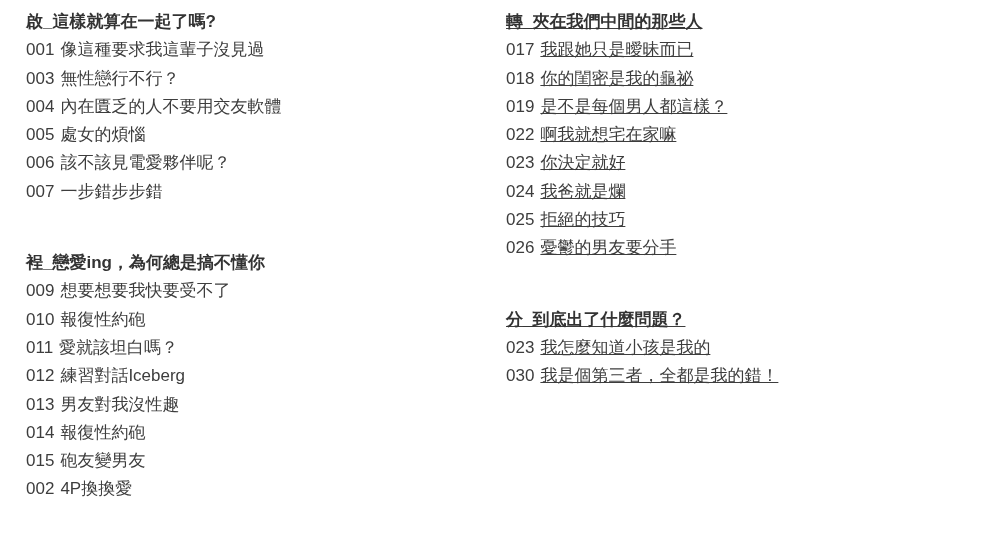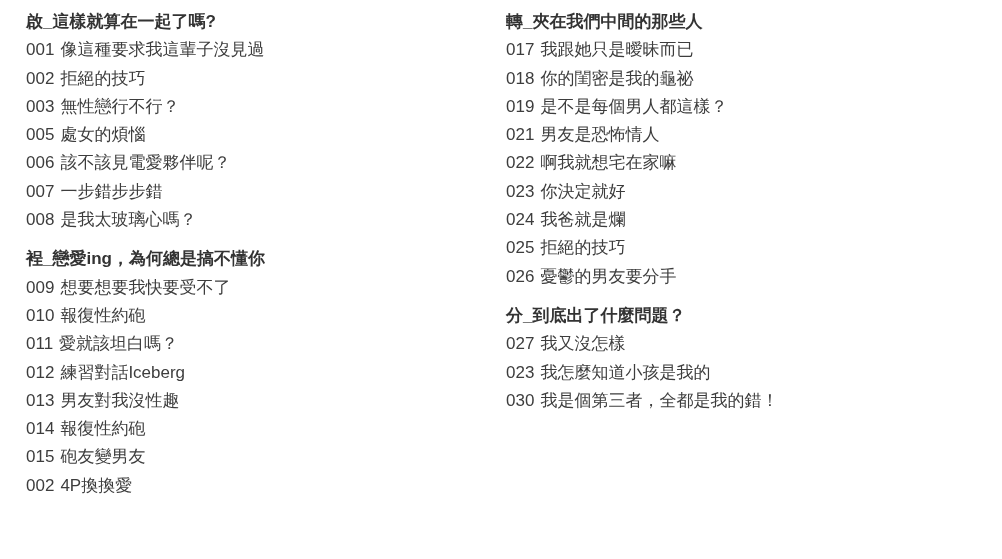--- a/index.html
+++ b/index.html
@@ -20,71 +20,68 @@
   }
   .toc-col {
     position: absolute;
     top: 8px;
     font-size: 17px;
     line-height: 28.3px;
     color: var(--item-color, #3d3d3d);
     white-space: nowrap;
   }
   .toc-col-left  { left: 26px; }
-  .toc-col-right { left: 506px; }
-  .toc-section + .toc-section { margin-top: 11px; }
+  .toc-col-right { left: 506px; text-decoration: underline; }
+  .toc-section + .toc-section { margin-top: 43px; }
   .section-header {
     font-weight: 700;
     color: var(--header-color, #333333);
   }
   .toc-item .num {
     display: inline-block;
     margin-right: 6px;
   }
 </style>
 </head>
 <body>
 
 <div class="toc-page">
   <div class="toc-col toc-col-left">
       <div class="toc-section">
         <div class="section-header">啟_這樣就算在一起了嗎?</div>
         <div class="toc-item"><span class="num">001</span><span class="title">像這種要求我這輩子沒見過</span></div>
-        <div class="toc-item"><span class="num">002</span><span class="title">拒絕的技巧</span></div>
         <div class="toc-item"><span class="num">003</span><span class="title">無性戀行不行？</span></div>
+        <div class="toc-item"><span class="num">004</span><span class="title">內在匱乏的人不要用交友軟體</span></div>
         <div class="toc-item"><span class="num">005</span><span class="title">處女的煩惱</span></div>
         <div class="toc-item"><span class="num">006</span><span class="title">該不該見電愛夥伴呢？</span></div>
         <div class="toc-item"><span class="num">007</span><span class="title">一步錯步步錯</span></div>
-        <div class="toc-item"><span class="num">008</span><span class="title">是我太玻璃心嗎？</span></div>
       </div>
       <div class="toc-section">
         <div class="section-header">裎_戀愛ing，為何總是搞不懂你</div>
         <div class="toc-item"><span class="num">009</span><span class="title">想要想要我快要受不了</span></div>
         <div class="toc-item"><span class="num">010</span><span class="title">報復性約砲</span></div>
         <div class="toc-item"><span class="num">011</span><span class="title">愛就該坦白嗎？</span></div>
         <div class="toc-item"><span class="num">012</span><span class="title">練習對話Iceberg</span></div>
         <div class="toc-item"><span class="num">013</span><span class="title">男友對我沒性趣</span></div>
         <div class="toc-item"><span class="num">014</span><span class="title">報復性約砲</span></div>
         <div class="toc-item"><span class="num">015</span><span class="title">砲友變男友</span></div>
         <div class="toc-item"><span class="num">002</span><span class="title">4P換換愛</span></div>
       </div>
     </div>
   <div class="toc-col toc-col-right">
       <div class="toc-section">
         <div class="section-header">轉_夾在我們中間的那些人</div>
         <div class="toc-item"><span class="num">017</span><span class="title">我跟她只是曖昧而已</span></div>
         <div class="toc-item"><span class="num">018</span><span class="title">你的閨密是我的龜祕</span></div>
         <div class="toc-item"><span class="num">019</span><span class="title">是不是每個男人都這樣？</span></div>
-        <div class="toc-item"><span class="num">021</span><span class="title">男友是恐怖情人</span></div>
         <div class="toc-item"><span class="num">022</span><span class="title">啊我就想宅在家嘛</span></div>
         <div class="toc-item"><span class="num">023</span><span class="title">你決定就好</span></div>
         <div class="toc-item"><span class="num">024</span><span class="title">我爸就是爛</span></div>
         <div class="toc-item"><span class="num">025</span><span class="title">拒絕的技巧</span></div>
         <div class="toc-item"><span class="num">026</span><span class="title">憂鬱的男友要分手</span></div>
       </div>
       <div class="toc-section">
         <div class="section-header">分_到底出了什麼問題？</div>
-        <div class="toc-item"><span class="num">027</span><span class="title">我又沒怎樣</span></div>
         <div class="toc-item"><span class="num">023</span><span class="title">我怎麼知道小孩是我的</span></div>
         <div class="toc-item"><span class="num">030</span><span class="title">我是個第三者，全都是我的錯！</span></div>
       </div>
     </div>
 </div>
 
 </body></html>

